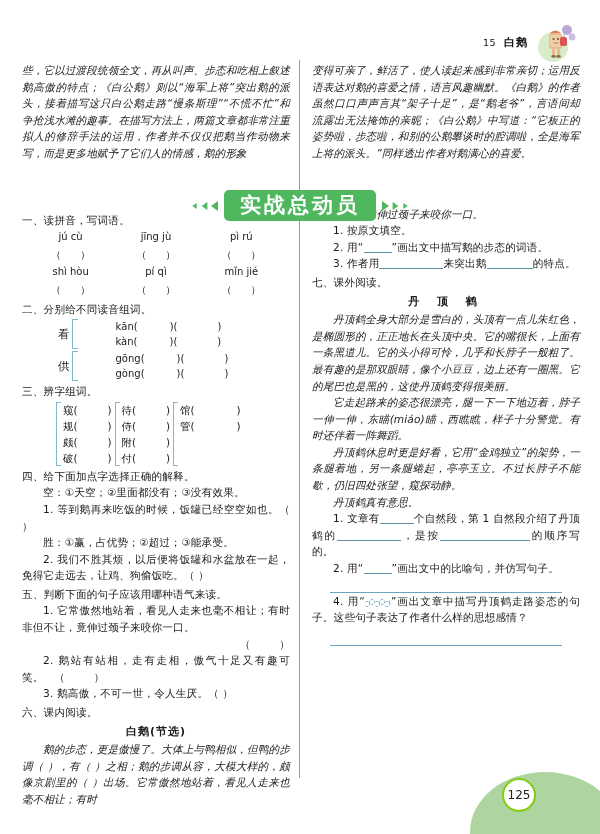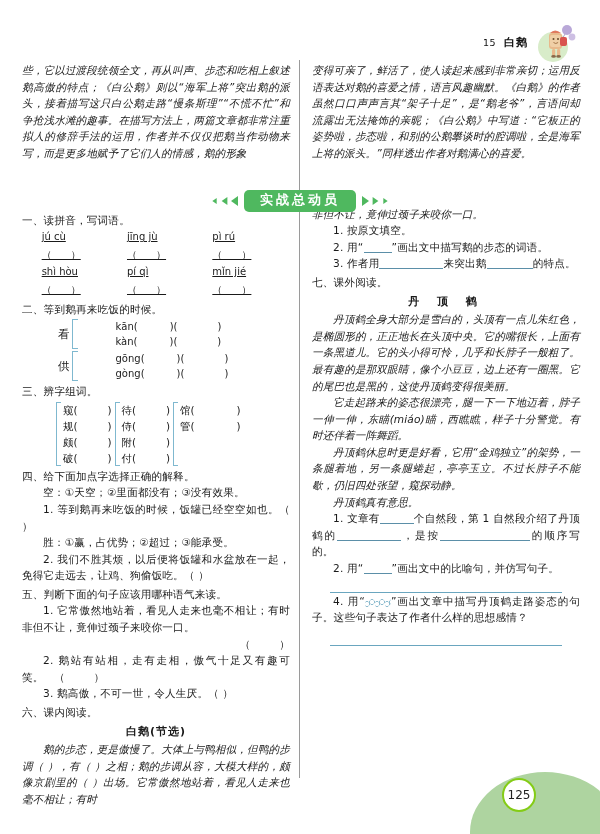--- a/index.html
+++ b/index.html
@@ -76,21 +76,21 @@
     left: 0; right: 0; top: 190px;
     display: flex; align-items: center; justify-content: center;
     gap: 6px;
     z-index: 5;
   }
   .banner-box {
     background: #4fb85f;
     border-radius: 5px;
     padding: 3px 16px 4px 16px;
     color: #ffffff;
-    font-size: 13px;
+    font-size: 21px;
     font-weight: bold;
     letter-spacing: 3px;
     line-height: 1.15;
   }
   .arrows { display: flex; align-items: center; gap: 3px; }
   .tri {
     width: 0; height: 0;
     border-top: 5px solid transparent;
     border-bottom: 5px solid transparent;
   }
@@ -104,21 +104,21 @@
   .q-head { margin-top: 2px; }
   .q-sub  { text-indent: 21px; }
 
   .pinyin-row {
     display: flex; justify-content: space-around;
     padding: 0 6px;
     font-family: "DejaVu Sans", "Liberation Sans", sans-serif;
     font-size: 10px;
     margin-top: 1px;
   }
-  .pa { display: inline-block; width: 58px; text-align: left; text-decoration: underline; }
+  .pa { display: inline-block; width: 58px; text-align: center; }
 
   
   .duo {
     display: flex; align-items: center;
     margin-left: 36px; margin-top: 2px;
   }
   .duo-char { font-size: 11.5px; margin-right: 2px; }
   .duo-brace {
     width: 6px; align-self: stretch;
     border-left: 1px solid #7fb8cf;
@@ -296,21 +296,21 @@
       <span class="pa">shì hòu</span>
       <span class="pa">pí qì</span>
       <span class="pa">mǐn jié</span>
     </div>
     <div class="pinyin-row">
       <span class="pa ans-paren">（&nbsp;&nbsp;&nbsp;&nbsp;&nbsp;&nbsp;）</span>
       <span class="pa ans-paren">（&nbsp;&nbsp;&nbsp;&nbsp;&nbsp;&nbsp;）</span>
       <span class="pa ans-paren">（&nbsp;&nbsp;&nbsp;&nbsp;&nbsp;&nbsp;）</span>
     </div>
 
-    <p class="q-head body-cn">二、等到鹅再来吃饭的时候。</p>
+    <p class="q-head body-cn">二、分别给不同读音组词。</p>
     <div class="duo">
       <span class="duo-char">看</span>
       <span class="duo-brace"></span>
       <span class="duo-lines">
         <span class="duo-line"><span>kān(</span><span class="gap-s"></span>)(<span class="gap-m"></span>)</span>
         <span class="duo-line"><span>kàn(</span><span class="gap-s"></span>)(<span class="gap-m"></span>)</span>
       </span>
     </div>
     <div class="duo">
       <span class="duo-char">供</span>

